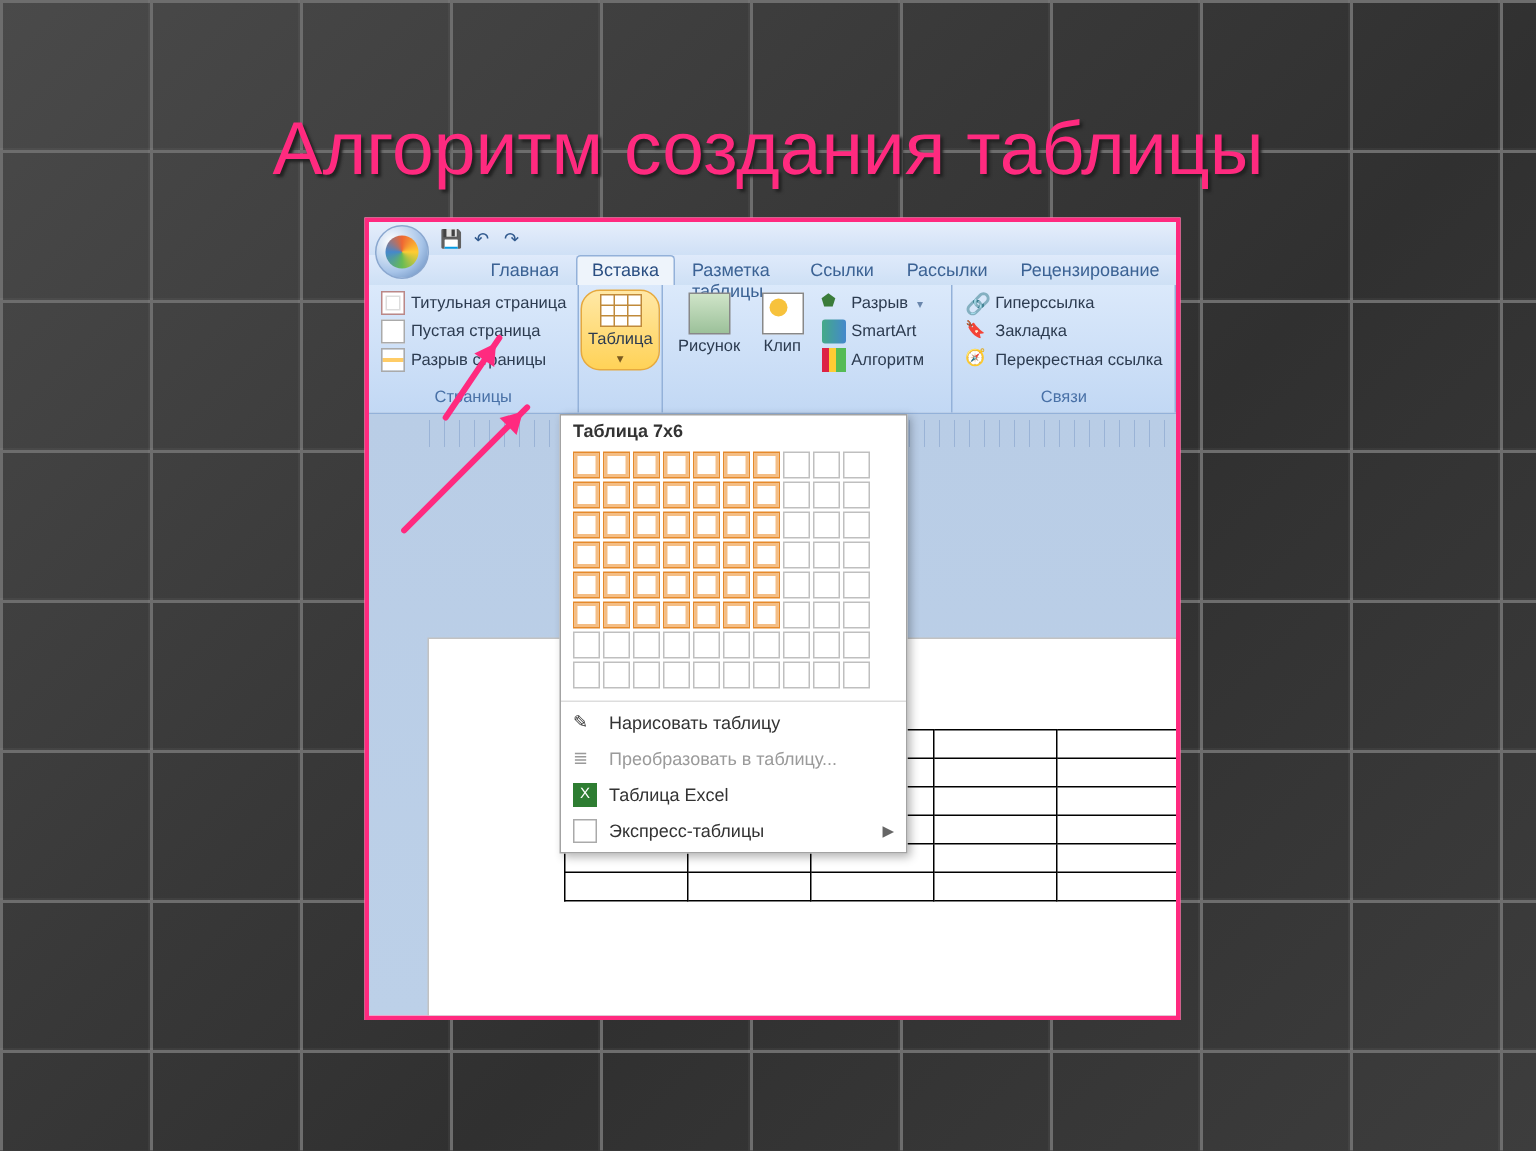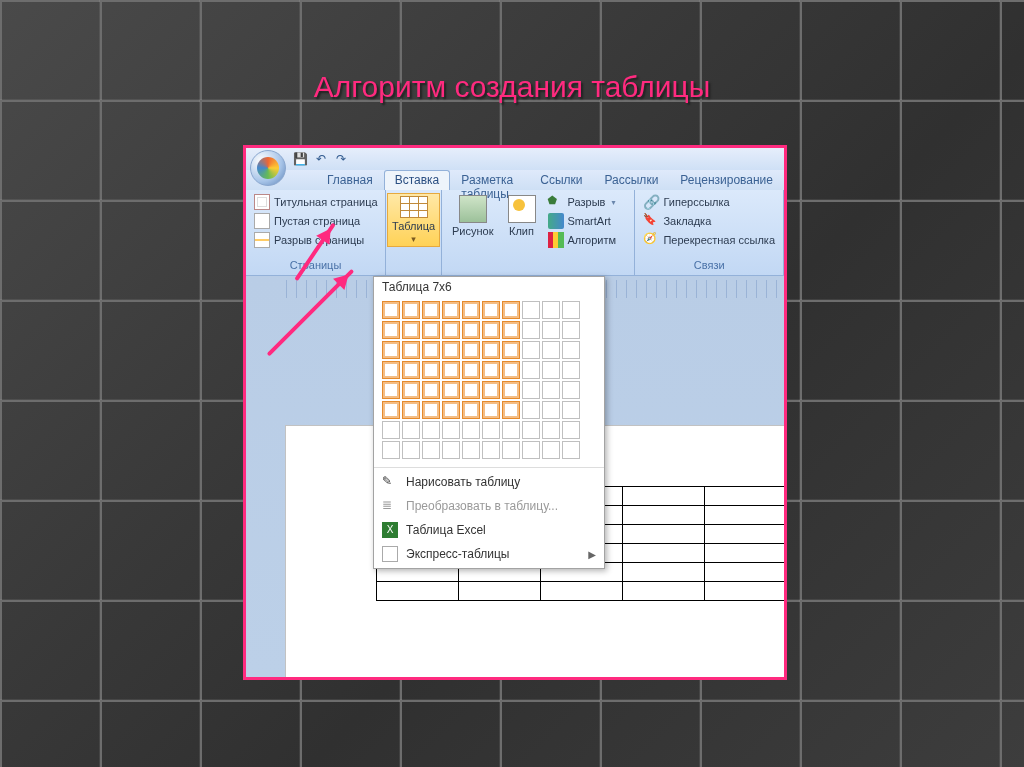--- a/index.html
+++ b/index.html
@@ -27,21 +27,21 @@
   .bg::after{ 
     content:"";position:absolute;inset:0;
     background:
       linear-gradient(rgba(255,255,255,.08) 1px,transparent 1px) 0 99px/100px 100px,
       linear-gradient(90deg,rgba(255,255,255,.08) 1px,transparent 1px) 99px 0/100px 100px;
   }
 
   .title{
     position:absolute;top:70px;left:0;right:0;
     text-align:center;
-    font-size:30px;color:var(--accent);
+    font-size:50px;color:var(--accent);
     text-shadow:2px 2px 2px #222;
     font-weight:400;
   }
 
   .screenshot{
     position:absolute;left:243px;top:145px;width:544px;height:535px;
     border:3px solid var(--accent);background:#fff;overflow:hidden;
   }
 
   
@@ -64,37 +64,37 @@
   .group{display:flex;flex-direction:column;border-right:1px solid var(--ribbon-border);position:relative;}
   .group-body{flex:1;display:flex;align-items:flex-start;padding:3px 6px;gap:6px;}
   .group-label{height:16px;font-size:11px;color:var(--group-label);text-align:center;padding-bottom:1px;}
 
   .vlist{display:flex;flex-direction:column;gap:1px;}
   .rbtn-sm{display:flex;align-items:center;gap:4px;font-size:11px;color:#2c3b50;white-space:nowrap;padding:1px 2px;}
   .rbtn-sm .ico{width:16px;height:16px;flex:0 0 16px;}
 
   .rbtn-lg{display:flex;flex-direction:column;align-items:center;font-size:11px;color:#2c3b50;padding:2px 4px;gap:2px;}
   .rbtn-lg .ico{width:28px;height:28px;}
-  .rbtn-lg.highlight{background:linear-gradient(#ffe8a6,#ffd257);border:1px solid #e6a93e;border-radius:0;justify-content:flex-end;}
+  .rbtn-lg.highlight{background:linear-gradient(#ffe8a6,#ffd257);border:1px solid #e6a93e;border-radius:13px;justify-content:flex-end;}
 
   
   .ico{display:inline-block;}
   .i-page{background:#fff;border:1px solid #b88;box-shadow:inset 0 0 0 2px #fff,inset 0 0 0 3px #ddd;}
   .i-page2{background:#fff;border:1px solid #aaa;}
   .i-break{background:linear-gradient(#fff 40%,#fc6 40%,#fc6 60%,#fff 60%);border:1px solid #aaa;}
   .i-tablegrid{display:grid;grid-template:repeat(3,1fr)/repeat(3,1fr);gap:1px;background:#c08a3a;width:28px;height:22px;padding:1px;}
   .i-tablegrid span{background:#fff;}
   .i-pic{background:linear-gradient(#cfe4c8,#9cc19a);border:1px solid #888;}
   .i-clip{background:#fff;border:1px solid #888;position:relative;}
   .i-clip::before{content:"";position:absolute;left:4px;top:3px;width:12px;height:12px;border-radius:50%;background:#f7c23c;}
   .i-link{color:#2b62c9;font-size:14px;text-align:center;}
 
   
   .drop{position:absolute;left:127px;top:128px;width:232px;background:#fff;border:1px solid var(--menu-border);box-shadow:2px 2px 6px rgba(0,0,0,.3);font-size:12px;z-index:20;}
-  .drop-title{padding:3px 8px;color:#333;font-weight:400;}
+  .drop-title{padding:3px 8px;color:#333;font-weight:700;}
   .cellgrid{display:grid;grid-template:repeat(8,18px)/repeat(10,18px);gap:2px;padding:4px 8px 8px;}
   .cell{border:1px solid #bfbfbf;background:#fff;}
   .cell.sel{border:1px solid #e58a2c;background:#fff;outline:2px solid #f4bd84;outline-offset:-3px;}
   .menu-items{border-top:1px solid #ddd;padding:2px 0;}
   .mitem{display:flex;align-items:center;gap:8px;padding:4px 8px;color:#333;}
   .mitem.disabled{color:#9a9a9a;}
   .mitem .mico{width:16px;height:16px;flex:0 0 16px;}
   .mitem .arrow{margin-left:auto;font-size:10px;color:#666;}
 
   

